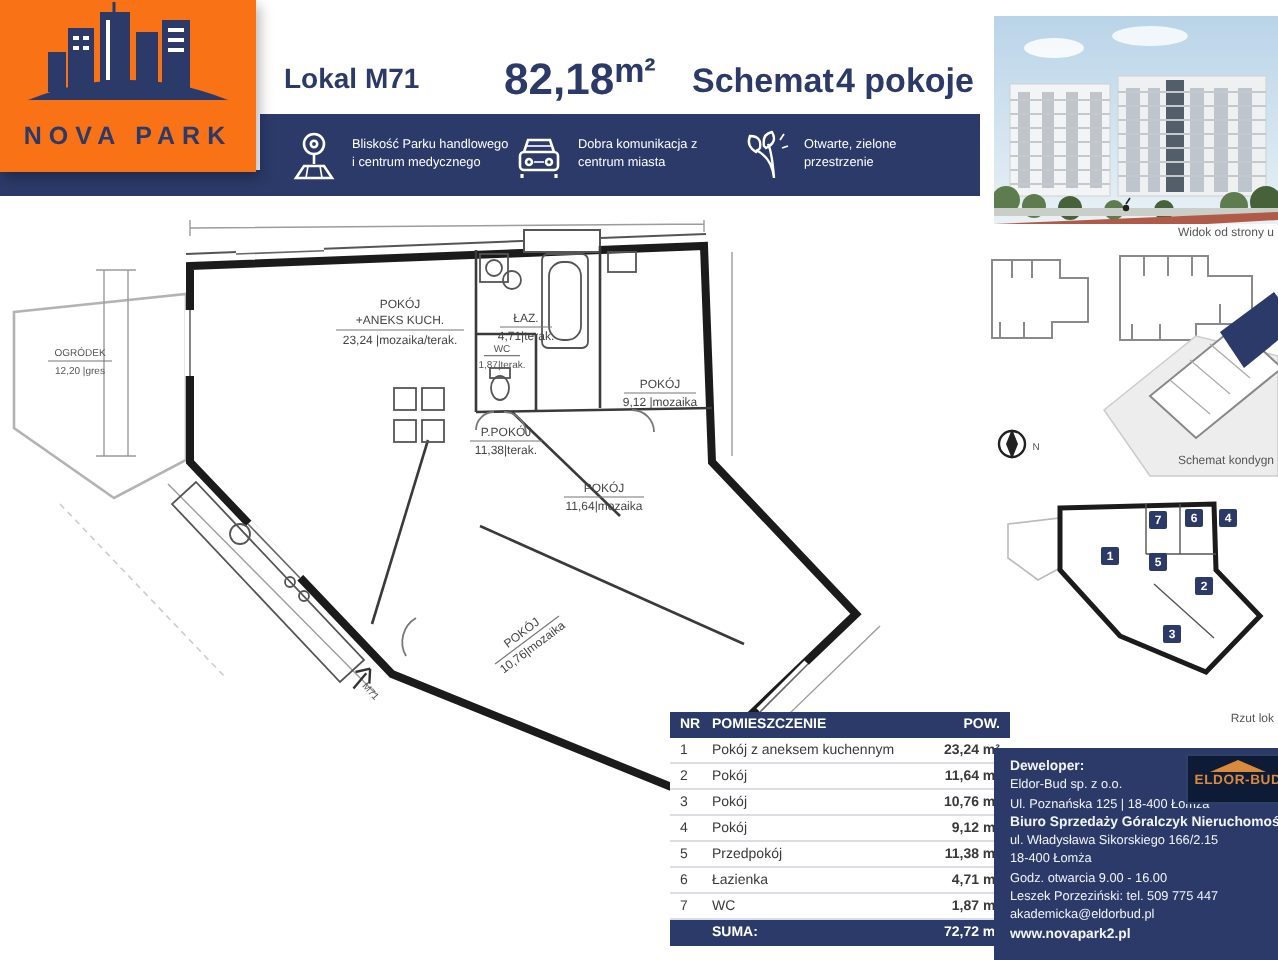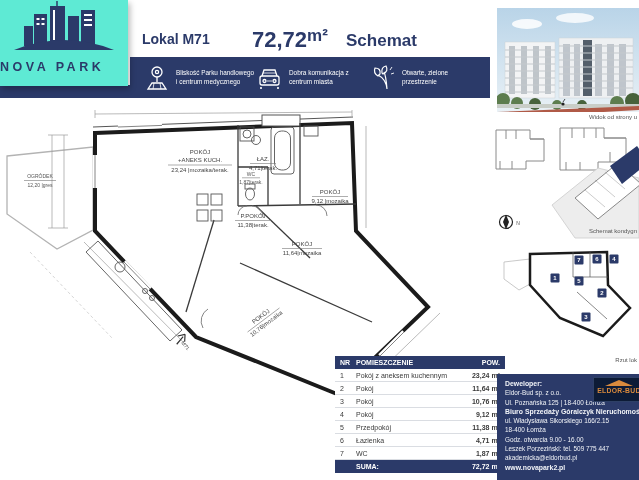--- a/index.html
+++ b/index.html
@@ -1,21 +1,21 @@
 <!DOCTYPE html>
 <html><head>
 <meta charset="utf-8">
 <style>
   html,body{margin:0;padding:0;background:#888;}
   #app{position:relative;width:639px;height:480px;background:#ffffff;overflow:hidden;
        font-family:"Liberation Sans","DejaVu Sans",sans-serif;}
   .abs{position:absolute;}
   
-  .logo-card{left:0;top:0;width:128px;height:86px;background:#5eead4;z-index:3;
-             box-shadow:2px 3px 6px rgba(0,0,0,.28);text-align:left;}
+  .logo-card{left:0;top:0;width:128px;height:86px;background:#f97316;z-index:3;
+             box-shadow:2px 3px 6px rgba(0,0,0,.28);text-align:center;}
   .brand{margin-top:2px;font-size:12.5px;font-weight:700;letter-spacing:3.5px;color:#2b3a69;}
   .title-row{left:130px;top:22px;width:360px;height:34px;color:#2b3a69;z-index:2;}
   .t{position:absolute;font-weight:700;color:#2b3a69;white-space:nowrap;}
   .t-unit{left:12px;top:9px;font-size:14px;}
   .t-area{left:122px;top:4px;font-size:22px;}
   .t-area .sup{font-size:17px;font-weight:700;vertical-align:6px;}
   .t-floor{left:216px;top:9px;font-size:17px;}
   .t-rooms{left:288px;top:9px;font-size:17px;}
   .feat-bar{left:130px;top:57px;width:360px;height:41px;background:#2b3a69;z-index:2;
             display:flex;align-items:center;justify-content:space-between;padding:0 14px;box-sizing:border-box;}
@@ -76,22 +76,23 @@
           <rect x="84" y="19" width="8" height="2"></rect>
         <rect x="84" y="24" width="8" height="2"></rect>
         <rect x="53" y="10" width="2" height="30"></rect>
       </g>
     </svg>
     <div class="brand">NOVA PARK</div>
   </div>
 
   <div class="abs title-row">
     <span class="t t-unit">Lokal M71</span>
-    <span class="t t-area"><b>72,72</b><span class="sup">m²</span></span>
+    <span class="t t-area"><b>82,18</b><span class="sup">m²</span></span>
     <span class="t t-floor">Schemat</span>
+    <span class="t t-rooms">4 pokoje</span>
   </div>
 
   <div class="abs navy-strip"></div>
 
   <div class="abs feat-bar">
     <div class="feat">
       <svg width="26" height="27" viewBox="0 0 26 27" fill="none" stroke="#fff" stroke-width="1.3">
         <circle cx="13" cy="8" r="5"></circle>
           <circle cx="13" cy="8" r="1.6"></circle>
         <path d="M13,13 L13,18"></path>

